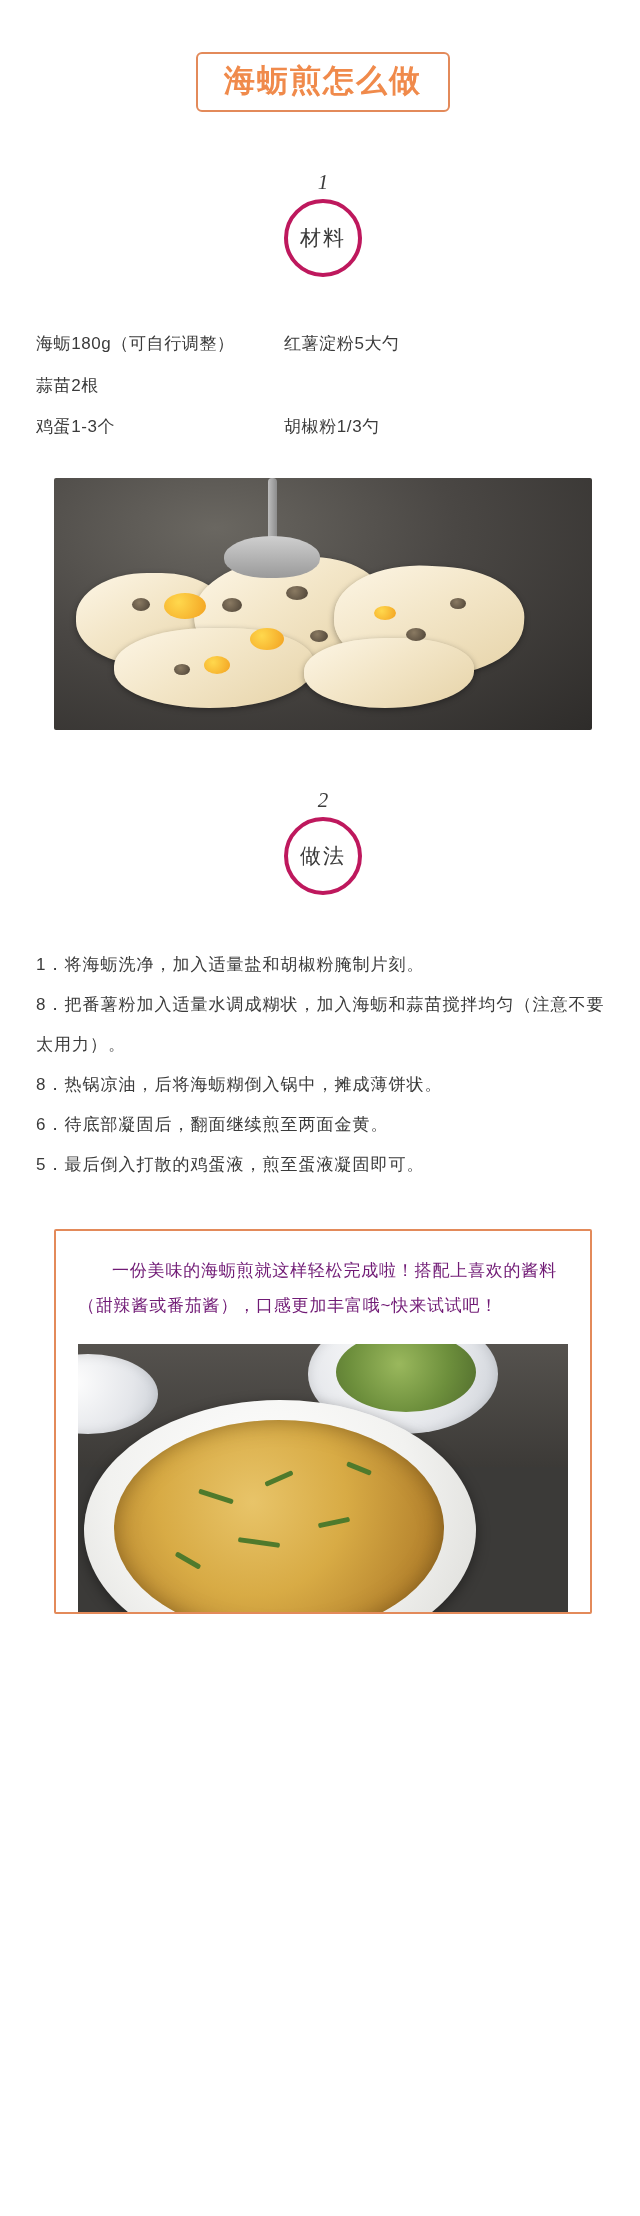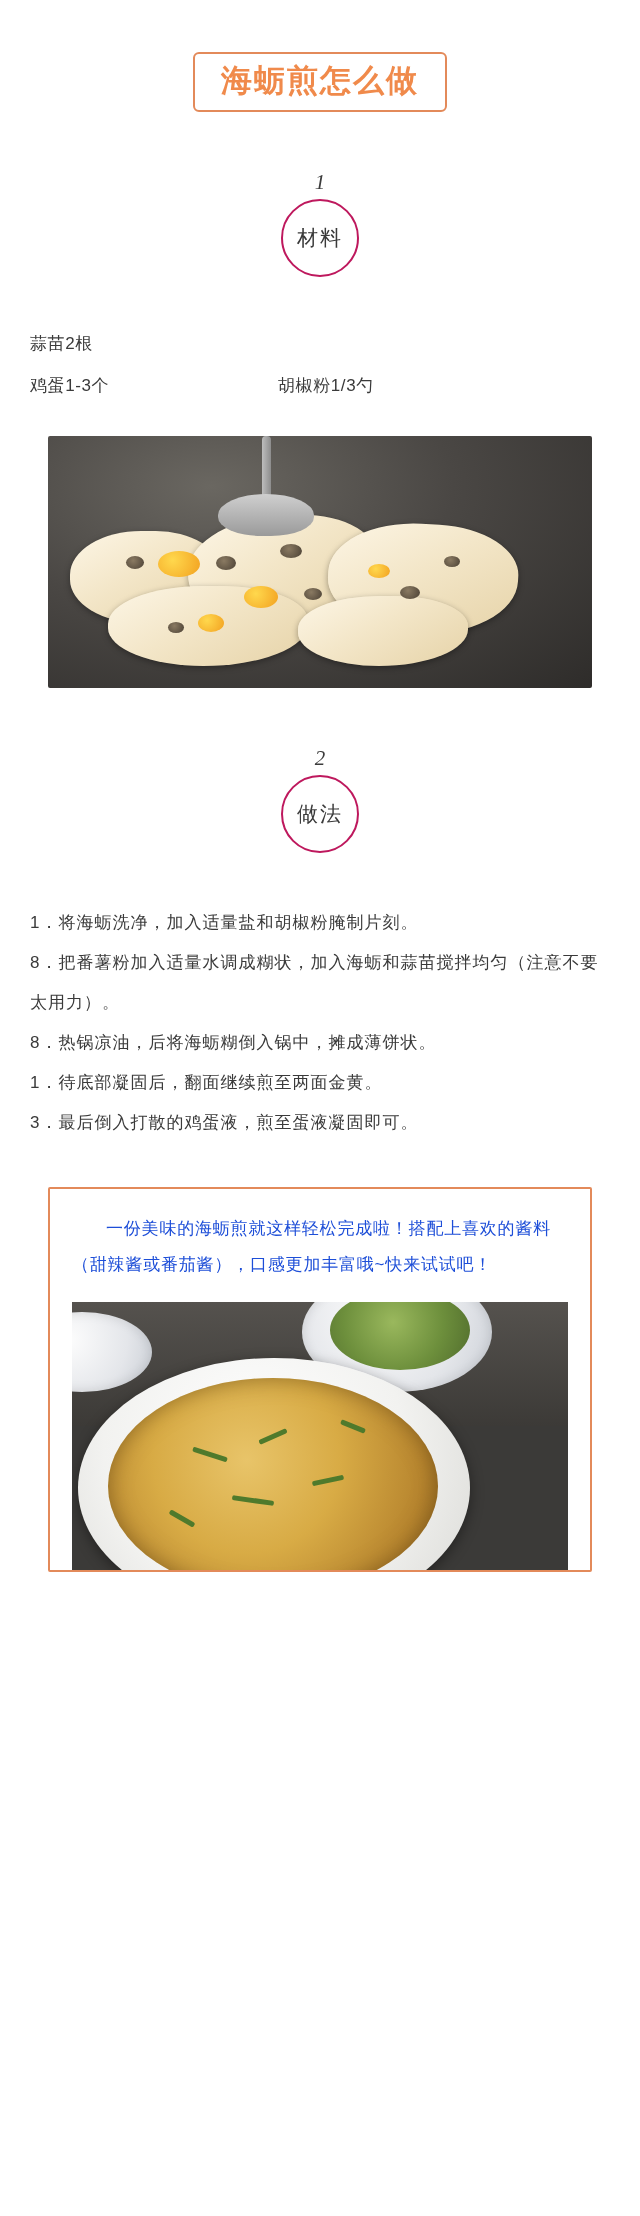--- a/index.html
+++ b/index.html
@@ -11,21 +11,21 @@
   body {
     width: 640px;
     min-height: 2216px;
     position: relative;
     overflow: hidden;
   }
   .page {
     width: 640px;
     min-height: 2216px;
     background: #ffffff;
-    padding: 0 0 40px 0;
+    padding: 0 0 40px 6px;
     border-radius: 22px;
   }
 
   
   .title-wrap {
     padding-top: 52px;
     display: flex;
     justify-content: center;
   }
   .title-box {
@@ -63,21 +63,21 @@
   .step-num {
     font-size: 21px;
     font-style: italic;
     color: #3c3c3c;
     font-family: "Liberation Serif", "DejaVu Serif", serif;
     margin-bottom: 4px;
   }
   .step-circle {
     width: 78px;
     height: 78px;
-    border: 2px solid #be185d;
+    border: 4px solid #be185d;
     border-radius: 50%;
     display: flex;
     align-items: center;
     justify-content: center;
     background: #ffffff;
   }
   .step-circle span {
     font-size: 21px;
     color: #3a3a3a;
     letter-spacing: 2px;
@@ -195,21 +195,21 @@
   
   .tip-wrap {
     margin: 44px 48px 0 48px;
     border: 2px solid #e38a5a;
     border-radius: 2px;
     padding: 22px 22px 0 22px;
     background: #ffffff;
   }
   .tip-text {
     font-size: 17px;
-    color: #1d4ed8;
+    color: #701a75;
     line-height: 2.1;
     letter-spacing: 0.8px;
     text-indent: 2em;
     margin-bottom: 20px;
   }
 </style>
 </head>
 <body>
 
 <div class="page">
@@ -222,20 +222,24 @@
   </div>
 
   <div class="step-head">
     <div class="step-num">1</div>
     <div class="step-circle">
       <span>材料</span>
     </div>
   </div>
 
   <div class="ingredients">
+    <div class="ing-row">
+      <div class="ing-col-left">海蛎180g（可自行调整）</div>
+      <div class="ing-col-right">红薯淀粉5大勺</div>
+    </div>
     <div class="ing-row">
       <div class="ing-col-left">蒜苗2根</div>
     </div>
     <div class="ing-row">
     </div>
     <div class="ing-row">
       <div class="ing-col-left">鸡蛋1-3个</div>
       <div class="ing-col-right">胡椒粉1/3勺</div>
     </div>
   </div>
@@ -270,22 +274,22 @@
     <div class="step-num">2</div>
     <div class="step-circle">
       <span>做法</span>
     </div>
   </div>
 
   <div class="steps">
     <div class="step-line">1．将海蛎洗净，加入适量盐和胡椒粉腌制片刻。</div>
     <div class="step-line">8．把番薯粉加入适量水调成糊状，加入海蛎和蒜苗搅拌均匀（注意不要太用力）。</div>
     <div class="step-line">8．热锅凉油，后将海蛎糊倒入锅中，摊成薄饼状。</div>
-    <div class="step-line">1．待底部凝固后，翻面继续煎至两面金黄。</div>
-    <div class="step-line">3．最后倒入打散的鸡蛋液，煎至蛋液凝固即可。</div>
+    <div class="step-line">6．待底部凝固后，翻面继续煎至两面金黄。</div>
+    <div class="step-line">5．最后倒入打散的鸡蛋液，煎至蛋液凝固即可。</div>
   </div>
 
   <div class="tip-wrap">
     <div class="tip-text">一份美味的海蛎煎就这样轻松完成啦！搭配上喜欢的酱料（甜辣酱或番茄酱），口感更加丰富哦~快来试试吧！</div>
 
     <div class="photo photo-2">
       <div class="plate-scene">
         <div class="plate-bg-top"></div>
 
         <div class="side-dish" style="left:230px; top:-30px; width:190px; height:120px;"></div>

